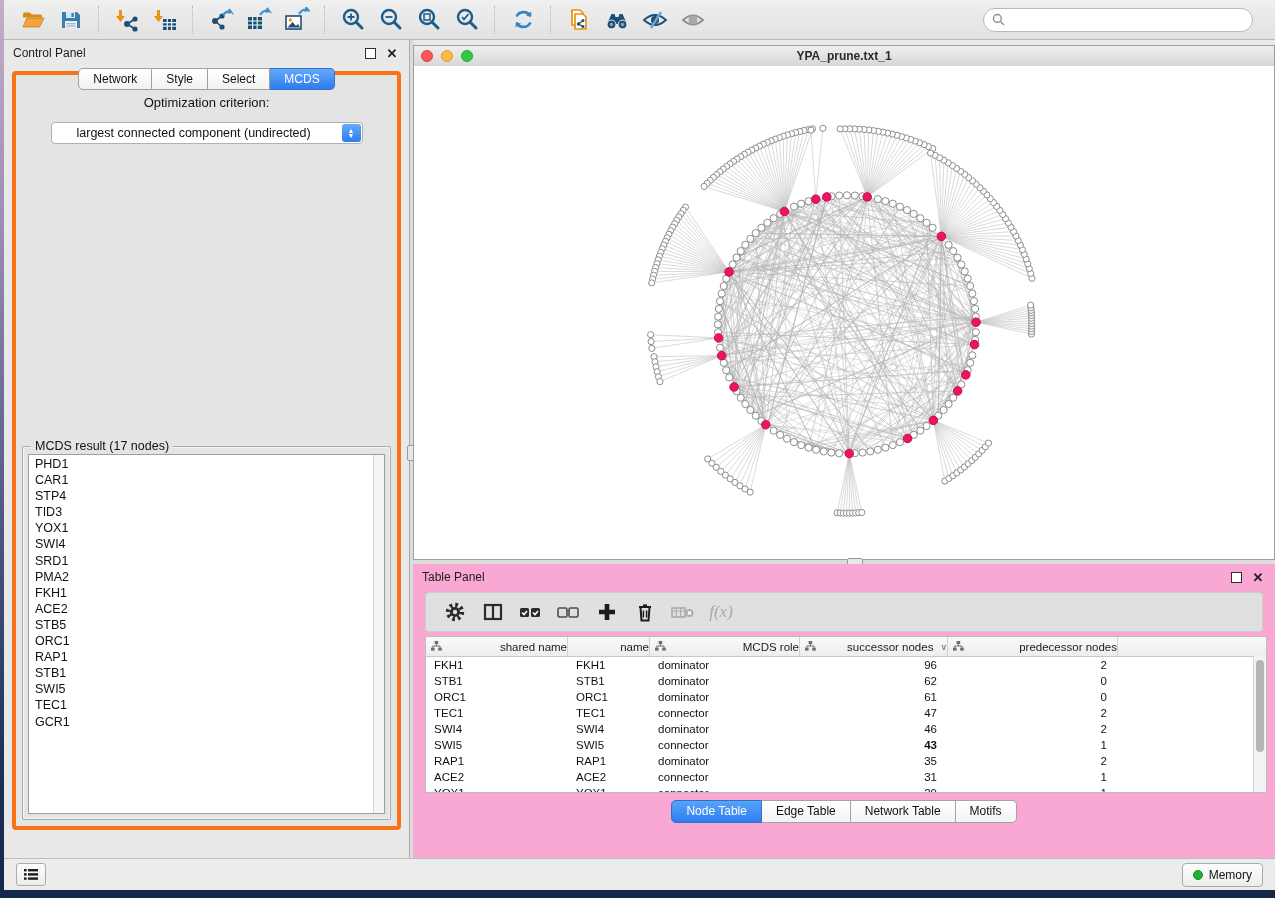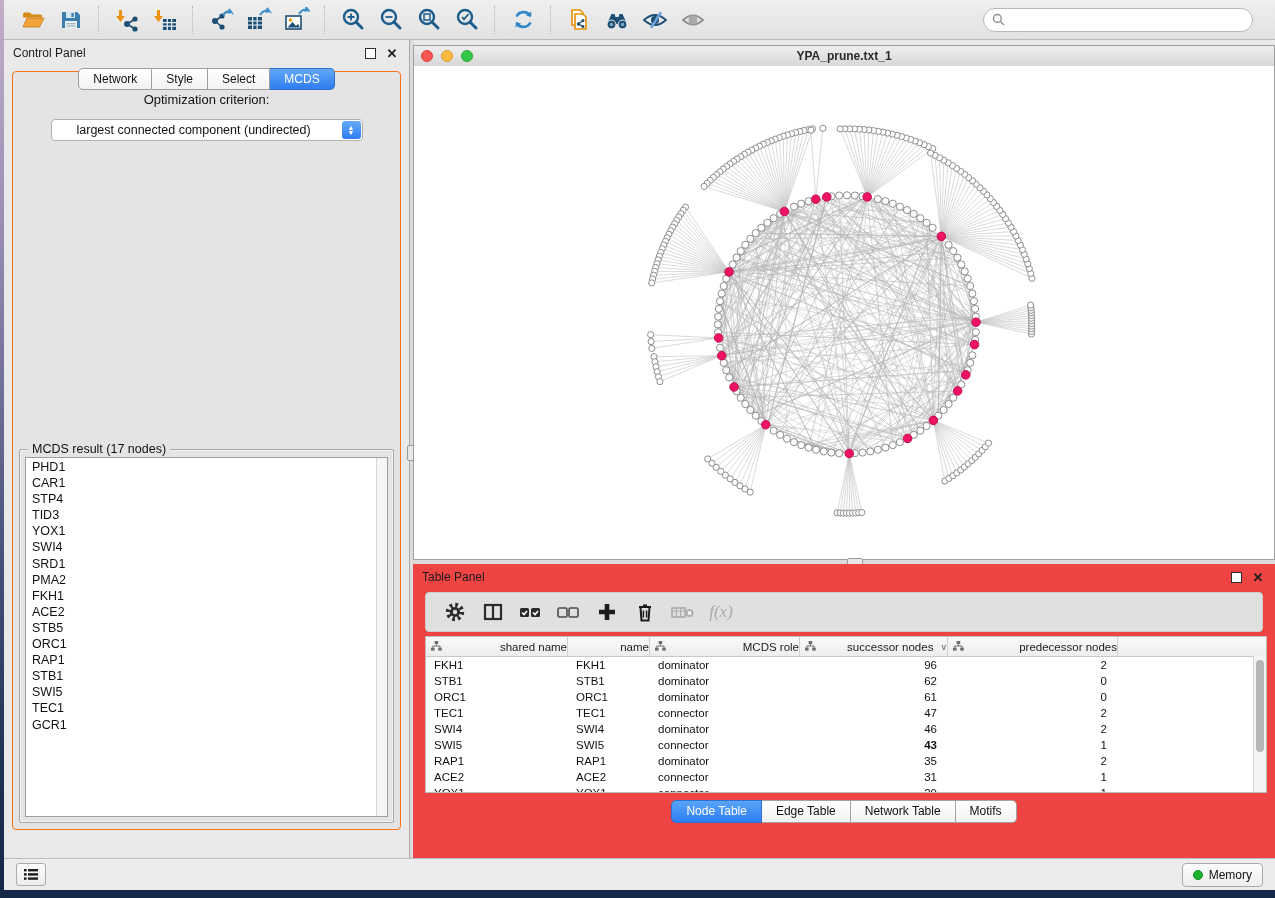--- a/index.html
+++ b/index.html
@@ -27,21 +27,21 @@
   .winbtn{width:16px;height:16px;display:flex;align-items:center;justify-content:center;margin-left:6px;}
   .float-sq{width:9px;height:9px;border:1.6px solid #2d2d2d;background:#fff;}
   .close-x{font-size:13px;font-weight:700;color:#1d1d1d;line-height:1;}
   .tabrow{display:flex;justify-content:center;margin-top:2px;position:relative;z-index:2;}
   .tab{font-size:12px;color:#111;background:linear-gradient(180deg,#ffffff,#f2f2f2);
     border:1px solid #9f9f9f;border-left:none;padding:3px 14px;}
   .tab:first-child{border-left:1px solid #9f9f9f;border-radius:5px 0 0 5px;}
   .tab:last-child{border-radius:0 5px 5px 0;}
   .tab.active{background:linear-gradient(180deg,#63a9f8,#2e7cf0);color:#fff;border-color:#2e6fd0;}
   .cpanel-content{position:absolute;left:8px;right:8px;top:31px;bottom:12px;
-    background:#e4e4e4;border:1px solid #f97316;border-radius:4px;}
+    background:#e4e4e4;border:4px solid #f97316;border-radius:4px;}
   .opt-label{text-align:center;font-size:13px;color:#111;margin-top:20px;}
   .selectwrap{margin:12px auto 0 auto;width:312px;height:22px;background:#fff;border:1px solid #b2b2b2;
     border-radius:4px;display:flex;align-items:center;box-sizing:border-box;}
   .selectwrap .val{flex:1;font-size:12.5px;color:#111;padding-left:25px;text-align:left;white-space:nowrap;}
   .stepper{width:19px;height:18px;margin-right:1px;border-radius:3px;
     background:linear-gradient(180deg,#66abf9,#2e7cf0);display:flex;flex-direction:column;
     align-items:center;justify-content:center;color:#fff;font-size:7px;line-height:5px;}
   .btnrow{display:flex;justify-content:center;gap:14px;margin-top:14px;}
   .aquabtn{font-size:13px;color:#111;background:linear-gradient(180deg,#ffffff,#f0f0f0);
     border:1px solid #a8a8a8;border-radius:5px;padding:3px 16px;}
@@ -69,21 +69,21 @@
   .light.yellow{background:#fdbc40;border:1px solid #dd9b33;box-sizing:border-box;}
   .light.green{background:#33c748;border:1px solid #27aa35;box-sizing:border-box;}
   .net-title{position:absolute;left:0;right:0;text-align:center;font-size:12px;font-weight:600;color:#2a2a2a;}
   .net-canvas{position:absolute;left:0;top:20px;right:0;bottom:0;background:#fff;}
   .net-canvas svg{width:100%;height:100%;display:block;}
 
   .hsplit{position:absolute;left:0;right:0;top:520px;height:4px;background:#dcdcdc;}
   .hsplit .handle{position:absolute;left:434px;top:-2px;width:14px;height:8px;background:#e8e8e8;border:1px solid #9a9a9a;border-radius:2px;}
 
   
-  .tpanel{position:absolute;left:0;right:0;top:524px;bottom:0;background:#ef4444;}
+  .tpanel{position:absolute;left:0;right:0;top:524px;bottom:0;background:#f9a8d4;}
   .ttoolbar{margin:2px 12px 0 12px;height:40px;background:#e0e0e0;border:1px solid #cdcdcd;border-radius:4px;
     display:flex;align-items:center;padding:0 10px;gap:0;box-sizing:border-box;}
   .titem{width:38px;height:30px;display:flex;align-items:center;justify-content:center;}
   .fx{font-family:"Liberation Serif",serif;font-style:italic;font-size:17px;color:#a9a9a9;}
   .tablebox{position:absolute;left:12px;right:8px;top:72px;bottom:65px;background:#fff;border:1px solid #bdbdbd;overflow:hidden;}
   .thead{display:flex;height:19px;background:linear-gradient(180deg,#fafafa,#ededed);border-bottom:1px solid #c9c9c9;font-size:11.5px;color:#222;}
   .th{position:relative;display:flex;align-items:center;justify-content:flex-end;border-right:1px solid #d2d2d2;box-sizing:border-box;}
   .th .treeic{position:absolute;left:5px;top:4px;}
   .th .sort{margin-left:7px;color:#666;font-size:9px;}
   .trow{display:flex;height:16px;font-size:11.5px;color:#111;align-items:center;}

